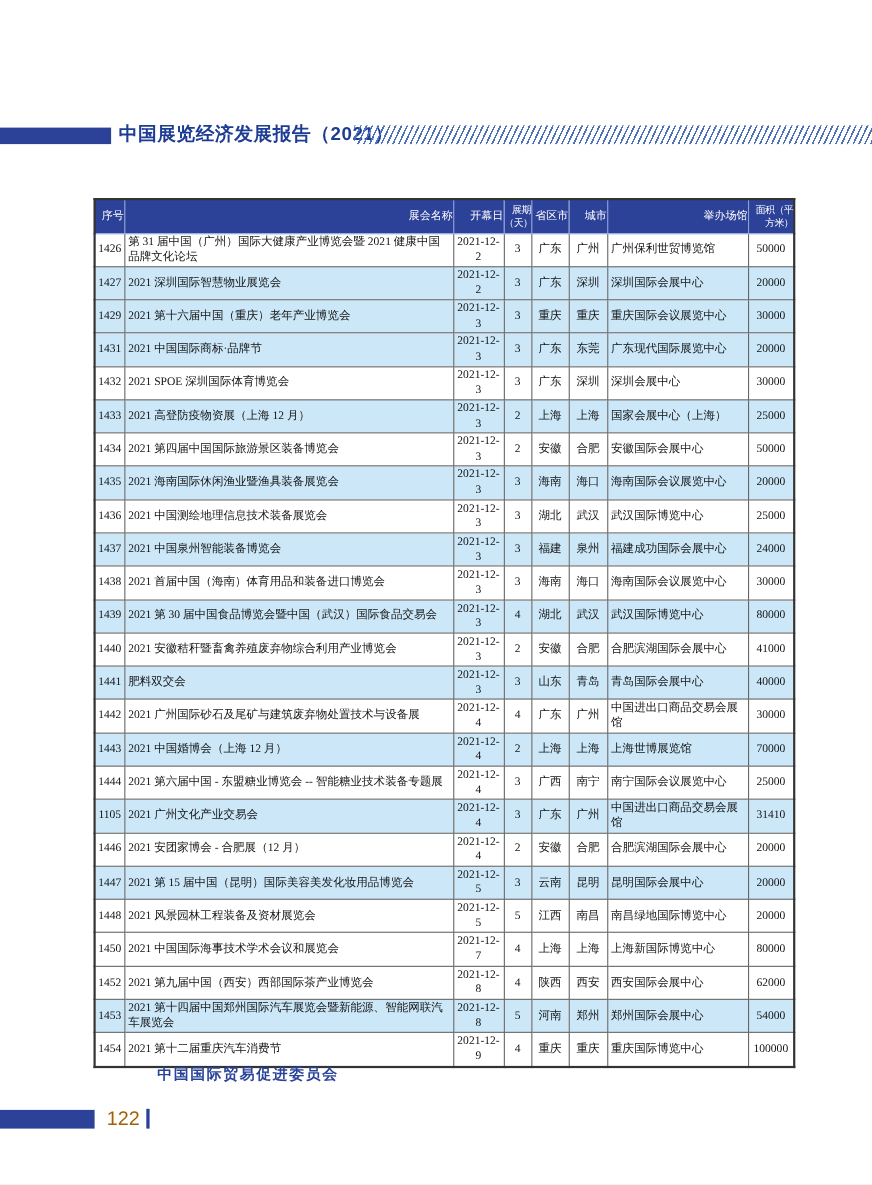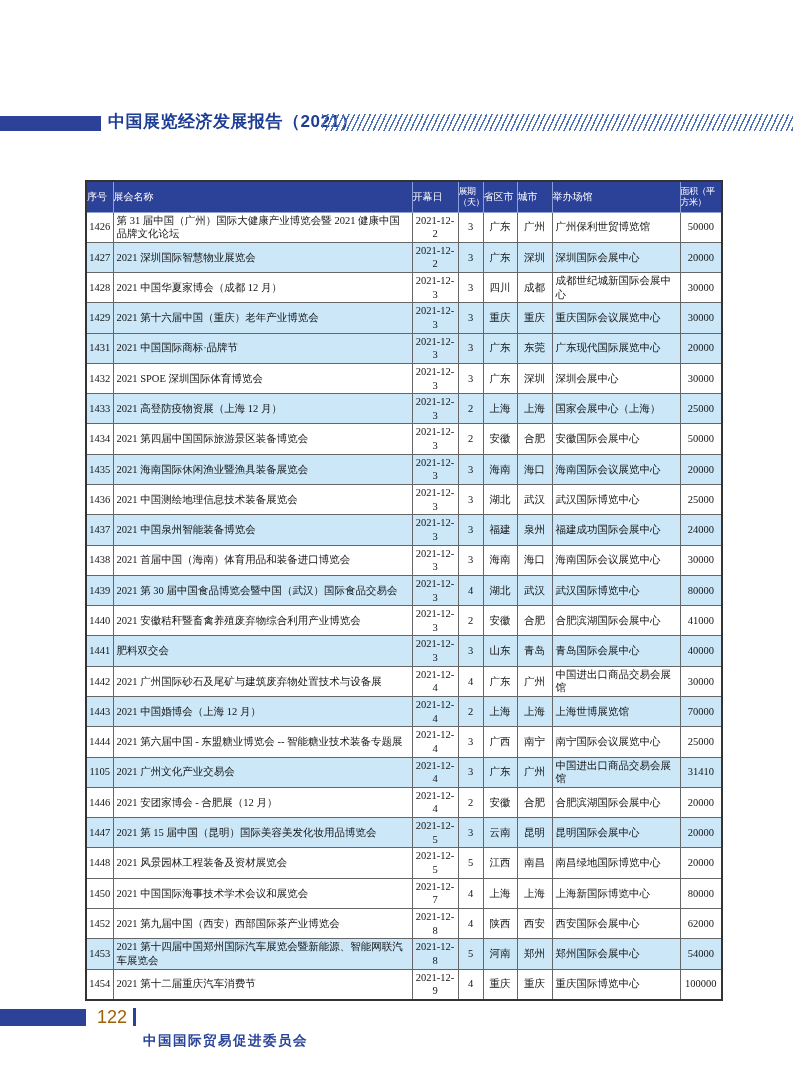--- a/index.html
+++ b/index.html
@@ -31,21 +31,21 @@
     position:absolute;left:85px;top:180px;width:636px;
     border-collapse:collapse;table-layout:fixed;
     border:2px solid #333;
   }
   col.c0{width:27px}  col.c1{width:299px} col.c2{width:46px} col.c3{width:25px}
   col.c4{width:34px}  col.c5{width:35px}  col.c6{width:128px} col.c7{width:42px}
   thead tr{height:31px}
   th{
     background:#2c4198;color:#ffffff;font-weight:normal;
     font-size:10px;line-height:1.25;padding:1px 0;
-    border:1px solid #8ea0d8;text-align:left;
+    border:1px solid #8ea0d8;text-align:right;
   }
   th.hdr3,th.hdr7{font-size:9px;letter-spacing:-0.5px;margin-top:23px;}
   tbody tr{height:20px}
   td{
     border:1px solid #666;color:#141414;
     font-size:10.5px;line-height:1.3;padding:1px 3px;
     overflow:hidden;
   }
   td.col0,td.col2,td.col3,td.col4,td.col5,td.col7{text-align:center;padding:1px 1px;}
   td.col1,td.col6{text-align:left;}
@@ -55,21 +55,21 @@
     position:absolute;left:0;top:1009px;width:86px;height:17px;background:#2c4198;
   }
   .page-number{
     position:absolute;left:97px;top:1004px;height:26px;line-height:26px;
     font-family:"Liberation Sans", sans-serif;font-size:18px;color:#a16207;
   }
   .footer-divider{
     position:absolute;left:133px;top:1008px;width:3px;height:18px;background:#2c4198;
   }
   .org-name{
-    position:absolute;left:143px;top:1028px;height:26px;line-height:26px;
+    position:absolute;left:143px;top:964px;height:26px;line-height:26px;
     font-family:"Liberation Sans", sans-serif;
     font-size:13.5px;font-weight:bold;color:#2a4499;letter-spacing:1.5px;
     white-space:nowrap;
   }
 </style>
 </head>
 <body>
 
 <div class="page">
 
@@ -114,30 +114,20 @@
         <tr class="stripe">
           <td class="col0">1427</td>
           <td class="col1">2021 深圳国际智慧物业展览会</td>
           <td class="col2">2021-12-2</td>
           <td class="col3">3</td>
           <td class="col4">广东</td>
           <td class="col5">深圳</td>
           <td class="col6">深圳国际会展中心</td>
           <td class="col7">20000</td>
         </tr>
-        <tr>
-          <td class="col0">1428</td>
-          <td class="col1">2021 中国华夏家博会（成都 12 月）</td>
-          <td class="col2">2021-12-3</td>
-          <td class="col3">3</td>
-          <td class="col4">四川</td>
-          <td class="col5">成都</td>
-          <td class="col6">成都世纪城新国际会展中心</td>
-          <td class="col7">30000</td>
-        </tr>
         <tr class="stripe">
           <td class="col0">1429</td>
           <td class="col1">2021 第十六届中国（重庆）老年产业博览会</td>
           <td class="col2">2021-12-3</td>
           <td class="col3">3</td>
           <td class="col4">重庆</td>
           <td class="col5">重庆</td>
           <td class="col6">重庆国际会议展览中心</td>
           <td class="col7">30000</td>
         </tr>

